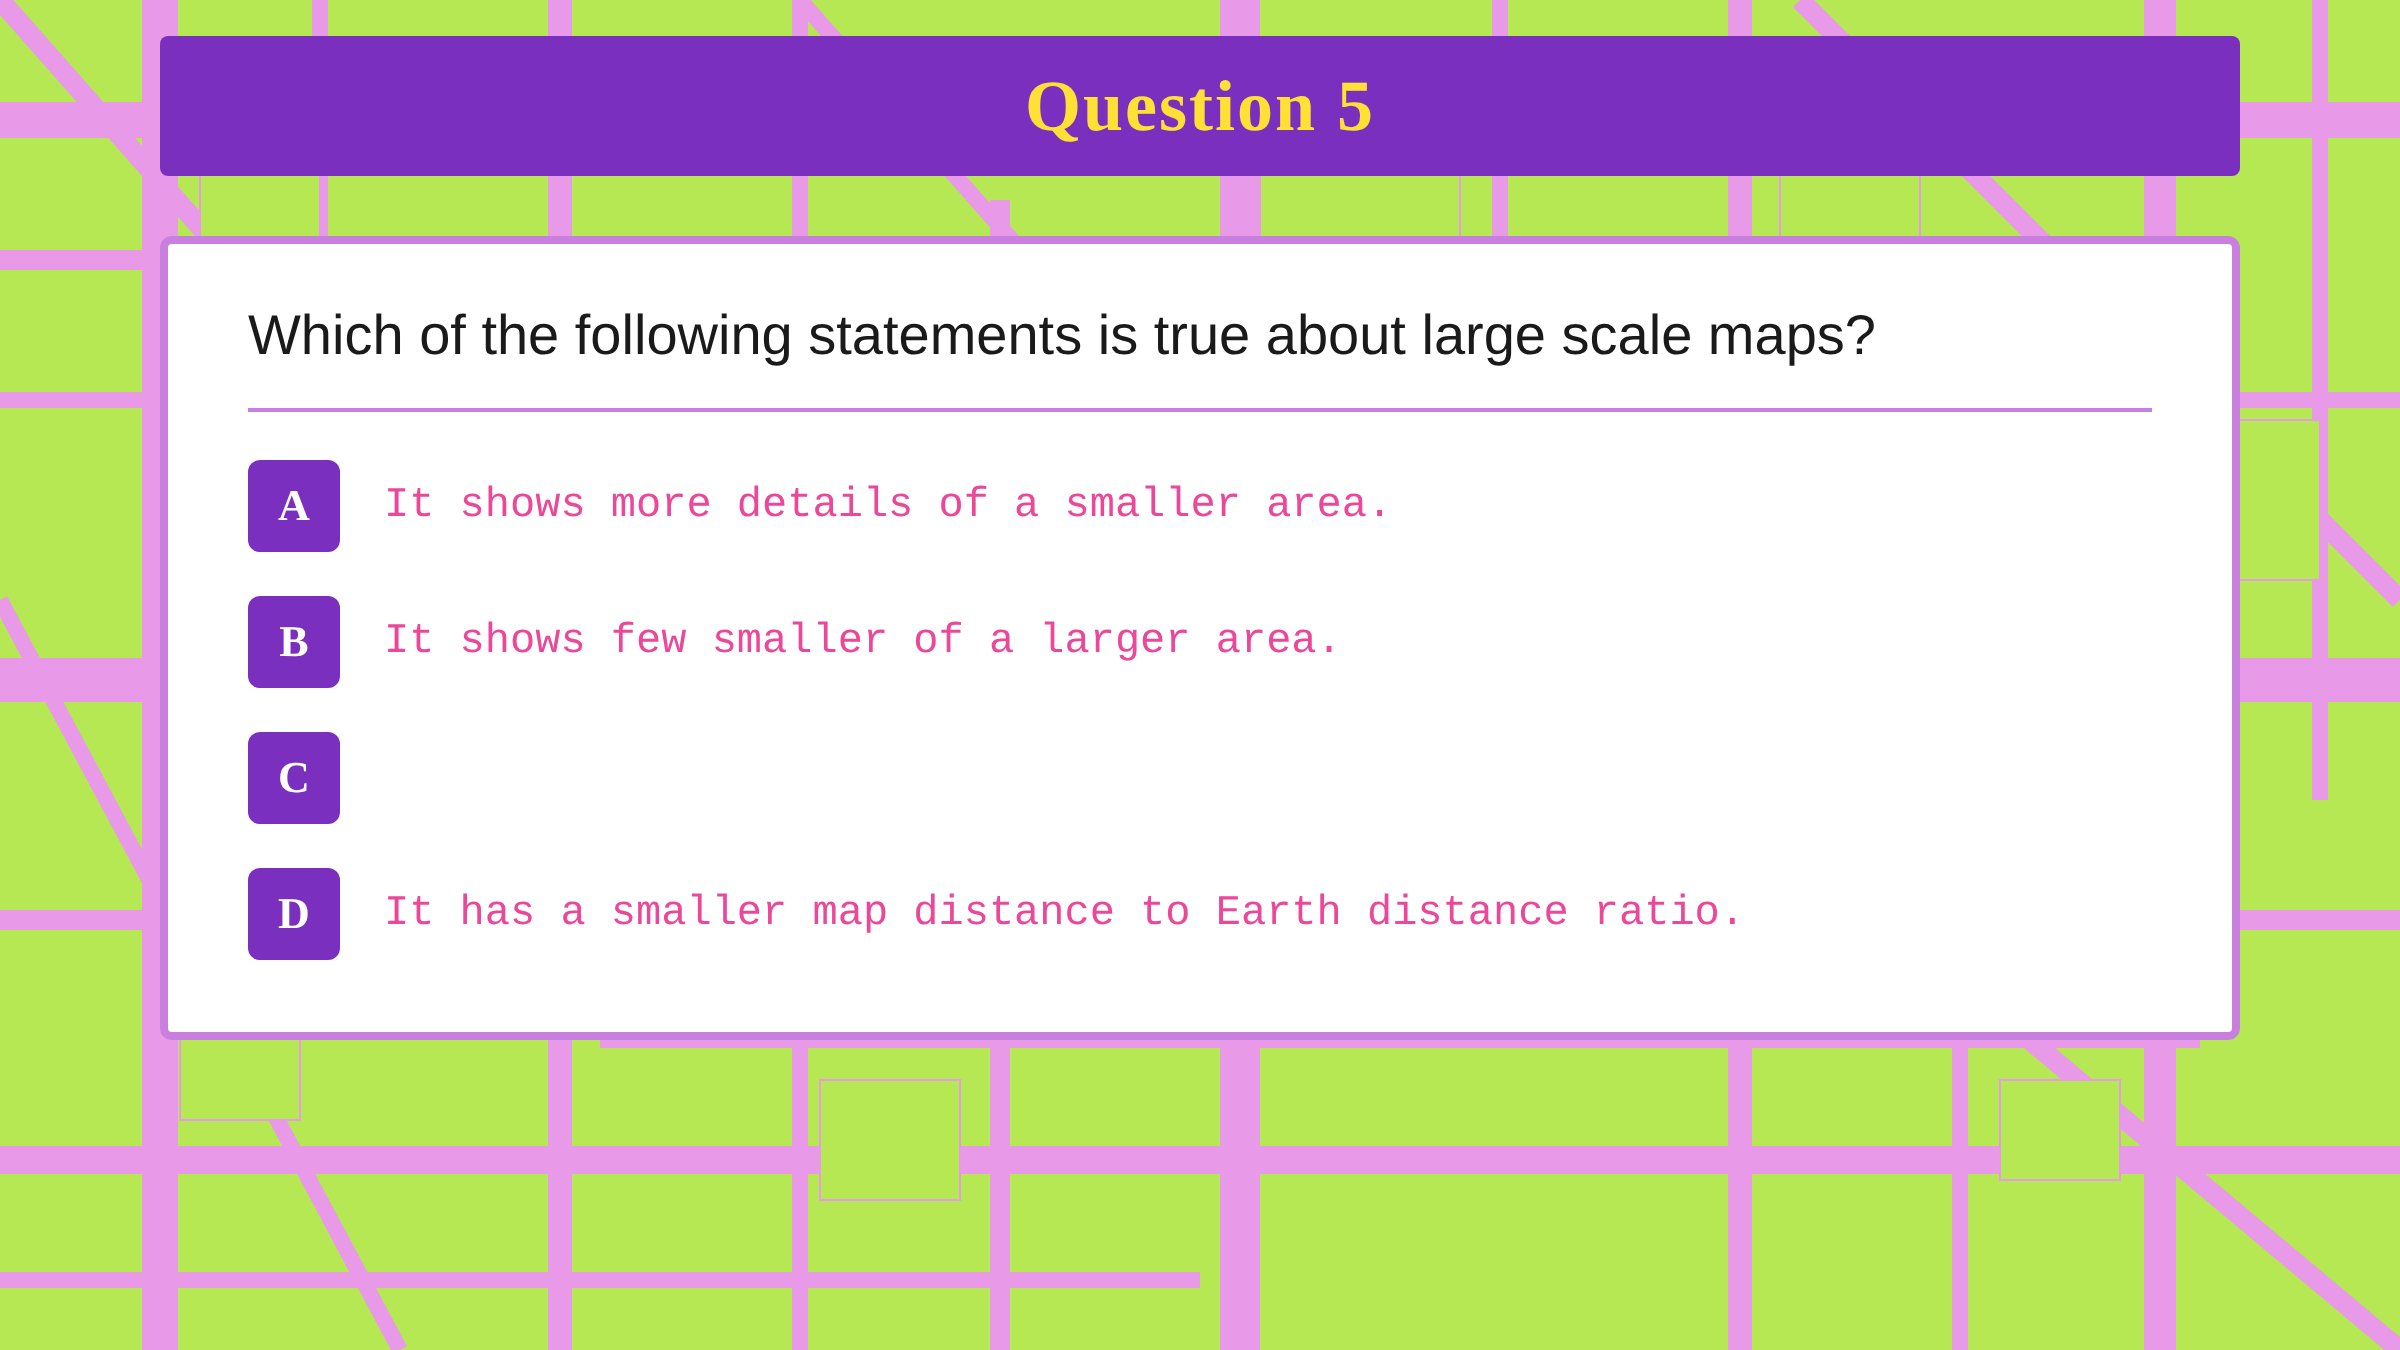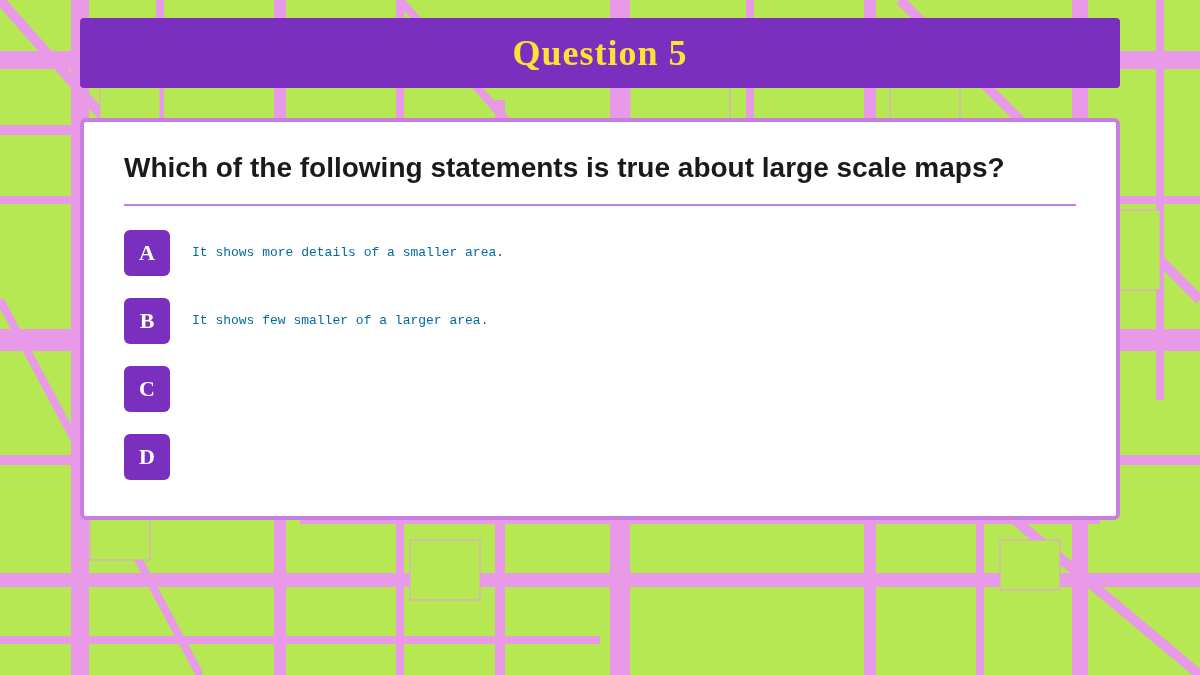--- a/index.html
+++ b/index.html
@@ -63,21 +63,21 @@
       border-radius: 6px;
       width: 100%;
       max-width: 1040px;
       margin-top: 30px;
       padding: 28px 40px 36px 40px;
     }
 
     .question-text {
       font-family: Arial, Helvetica, sans-serif;
       font-size: 28px;
-      font-weight: bold;
+      font-weight: normal;
       color: #1a1a1a;
       border-bottom: 2px solid #C97FE0;
       padding-bottom: 18px;
       margin-bottom: 24px;
       line-height: 1.3;
     }
 
     
     .answers-list {
       display: flex;
@@ -102,22 +102,22 @@
       height: 46px;
       display: flex;
       align-items: center;
       justify-content: center;
       border-radius: 6px;
       flex-shrink: 0;
     }
 
     .answer-text {
       font-family: 'Courier New', Courier, monospace;
-      font-size: 13px;
-      color: #0369a1;
+      font-size: 21px;
+      color: #ec4899;
       line-height: 1.4;
     }
   </style>
 </head>
 <body>
 
 <div class="map-bg">
   <svg viewBox="0 0 1200 675" xmlns="http://www.w3.org/2000/svg" preserveAspectRatio="xMidYMid slice">
     <rect width="1200" height="675" fill="#b5e853"></rect>
 
@@ -183,18 +183,19 @@
         <div class="answer-badge">B</div>
         <span class="answer-text">It shows few smaller of a larger area.</span>
       </div>
 
       <div class="answer-item">
         <div class="answer-badge">C</div>
       </div>
 
       <div class="answer-item">
         <div class="answer-badge">D</div>
+        <span class="answer-text">It has a smaller map distance to Earth distance ratio.</span>
       </div>
 
     </div>
   </div>
 
 </div>
 
 </body></html>

